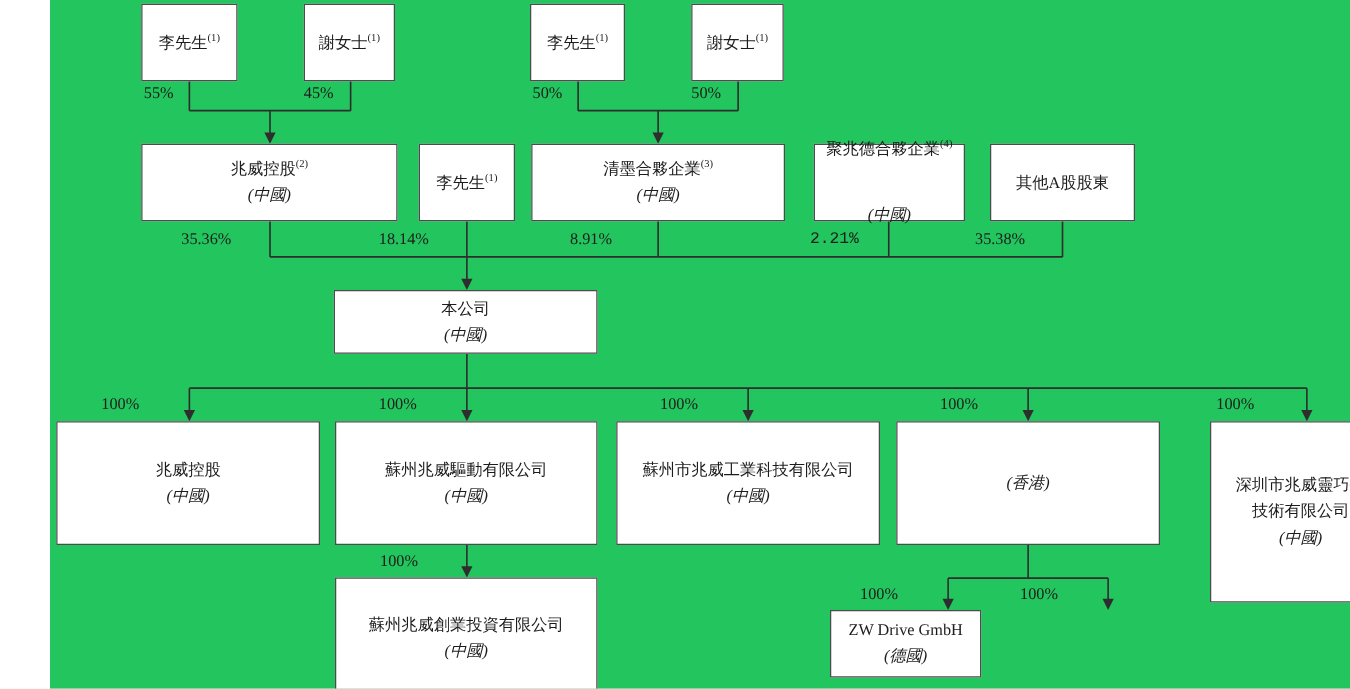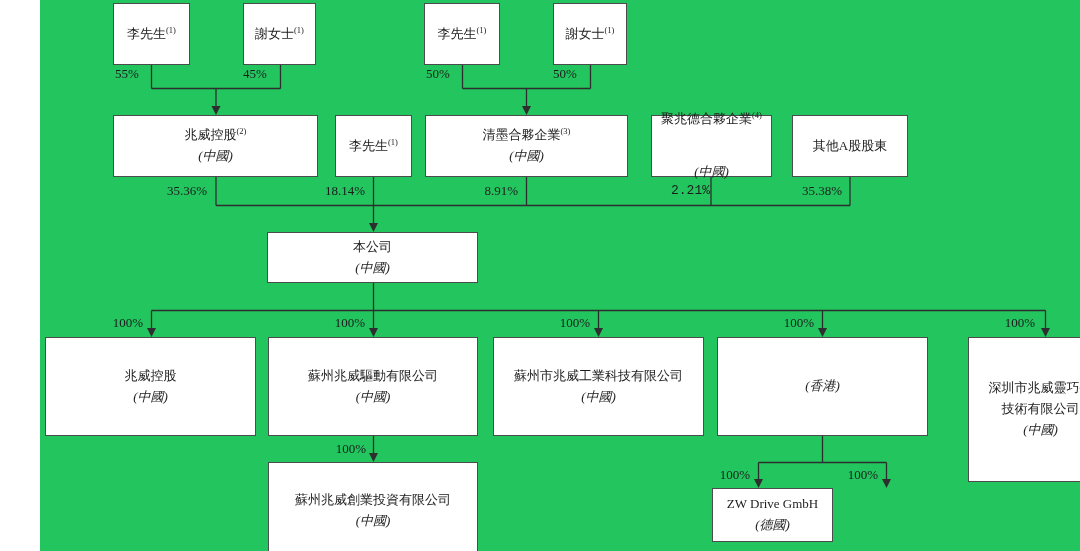--- a/index.html
+++ b/index.html
@@ -49,21 +49,20 @@
     font-size: 13px;
   }
   .pct {
     position: absolute;
     font-size: 13px;
     line-height: 1;
     white-space: nowrap;
   }
   .pct.r {
     width: 62px;
-    text-align: right;
   }
 </style>
 </head>
 <body>
 
 <div id="stage">
 
   <svg class="wires" width="1080" height="551" viewBox="0 0 1080 551">
     <path fill="none" stroke="#2e2e2e" stroke-width="1.3" d="
       M111.5 65 V88.5 M240.5 65 V88.5 M111.5 88.5 H240.5 M176 88.5 V107
@@ -144,21 +143,21 @@
   <div class="node" style="left:928px; top:337px; width:145px; height:145px;">
     <div class="name"><span>深圳市兆威靈巧手
 技術有限公司</span></div>
     <div class="region">(中國)</div>
   </div>
 
   <div class="node" style="left:228px; top:462px; width:210px; height:98px;">
     <div class="name"><span>蘇州兆威創業投資有限公司</span></div>
     <div class="region">(中國)</div>
   </div>
-  <div class="node" style="left:672px; top:488px; width:121px; height:54px;">
+  <div class="node" style="left:624px; top:488px; width:121px; height:54px;">
     <div class="name"><span>ZW Drive GmbH</span></div>
     <div class="region">(德國)</div>
   </div>
 
   <div class="pct" style="left:75px; top:67px;">55%</div>
   <div class="pct" style="left:203px; top:67px;">45%</div>
   <div class="pct" style="left:386px; top:67px;">50%</div>
   <div class="pct" style="left:513px; top:67px;">50%</div>
 
   <div class="pct r" style="left:105px; top:184px;">35.36%</div>

